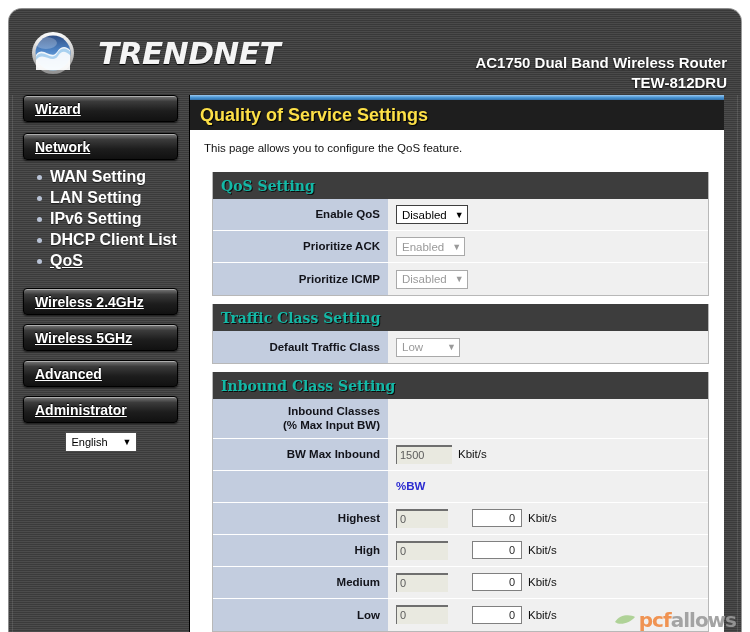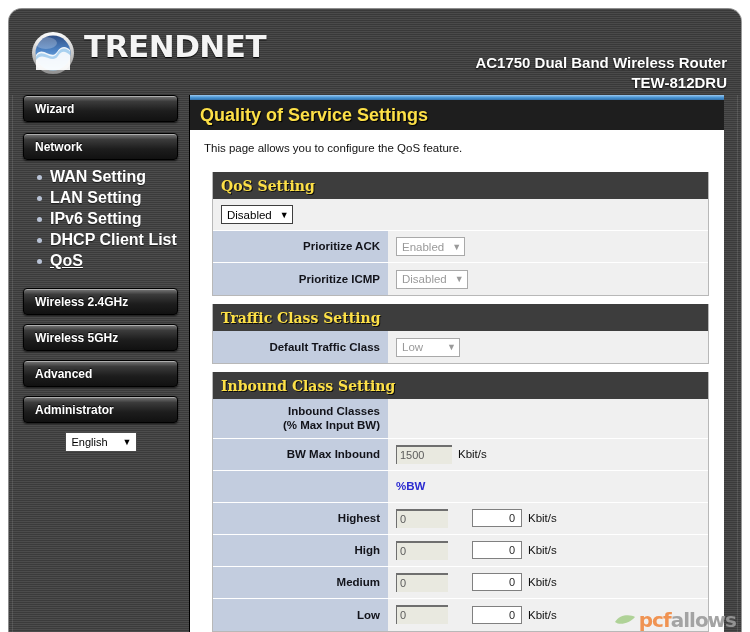--- a/index.html
+++ b/index.html
@@ -46,21 +46,21 @@
     position: absolute;
     left: 0; top: 0; width: 734px; height: 86px;
     background:
       repeating-linear-gradient(to bottom,
         #4a4a4a 0px, #4a4a4a 1px,
         #393939 1px, #393939 2px);
   }
   .logo-wrap {
     position: absolute;
     left: 22px; top: 22px;
-    display: flex; gap: 9px;
+    display: flex; align-items: center; gap: 23px; font-style: italic;
   }
   .logo-mark { width: 44px; height: 44px; display: block; }
   .logo-text {
     font-family: "DejaVu Sans", sans-serif;
     font-size: 31px;
     font-weight: bold;
     color: #f4f4f4;
     letter-spacing: -0.5px;
     text-shadow: 0 1px 1px #000;
     line-height: 1;
@@ -91,24 +91,25 @@
     background: linear-gradient(to bottom,
       #8f8f8f 0%, #6a6a6a 6%, #3b3b3b 22%, #1d1d1d 60%, #111111 100%);
     border: 1px solid #000;
     box-shadow: 0 1px 2px rgba(0,0,0,0.7), inset 0 1px 0 rgba(255,255,255,0.35);
     display: flex; align-items: center;
     padding-left: 11px;
     cursor: pointer;
   }
   .nav-btn span {
     color: #ffffff;
-    font-size: 12px;
+    font-size: 14px;
     font-weight: bold;
     text-shadow: 0 -1px 1px #000;
     font-family: "Liberation Sans", sans-serif;
+    text-decoration: underline;
   }
   .nav-btn.wizard { margin-bottom: 11px; }
   .nav-btn.network { margin-bottom: 5px; }
 
   .sub-list {
     list-style: none;
     margin: 0 0 10px 0;
     padding: 4px 0 4px 12px;
     width: 155px;
   }
@@ -201,21 +202,21 @@
     border: 1px solid #b8b8b8;
     border-top: none;
   }
   .sec-head {
     background: #3d3d3d;
     height: 27px;
     display: flex; align-items: center;
     padding-left: 8px;
   }
   .sec-head span {
-    color: #fde047;
+    color: #14b8a6;
     font-size: 14px;
     font-weight: bold;
     font-family: "DejaVu Serif", serif;
     text-shadow: 1px 1px 0 rgba(0,0,0,.8);
   }
   .row {
     display: flex;
     align-items: stretch;
     background: #f0f0f0;
     border-bottom: 1px solid #ffffff;
@@ -411,20 +412,21 @@
         <h1>Quality of Service Settings</h1>
       </div>
       <div class="page-body">
         <div class="page-desc">This page allows you to configure the QoS feature.</div>
 
         <div class="section">
           <div class="sec-head">
             <span>QoS Setting</span>
           </div>
           <div class="row">
+            <div class="lbl">Enable QoS</div>
             <div class="val">
               <div class="sel">
                 <span>Disabled</span>
                 <span class="arw">▼</span>
               </div>
             </div>
           </div>
           <div class="row">
             <div class="lbl">Prioritize ACK</div>
             <div class="val">

